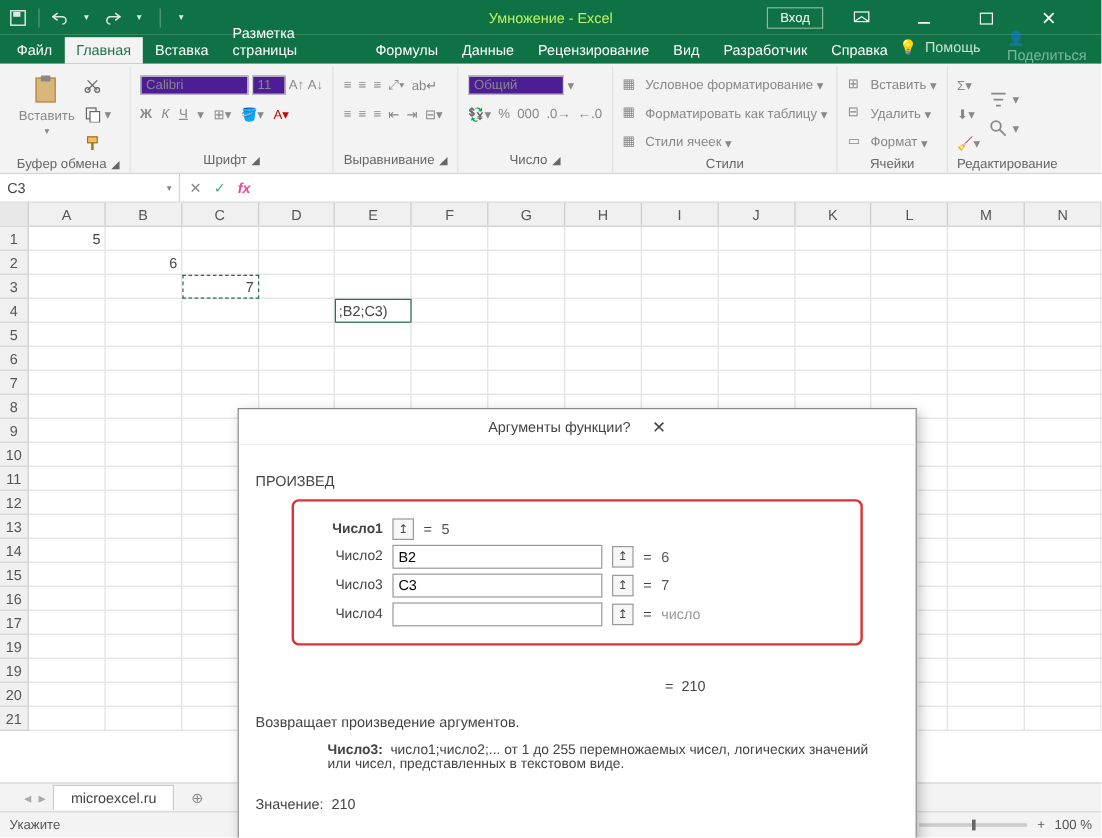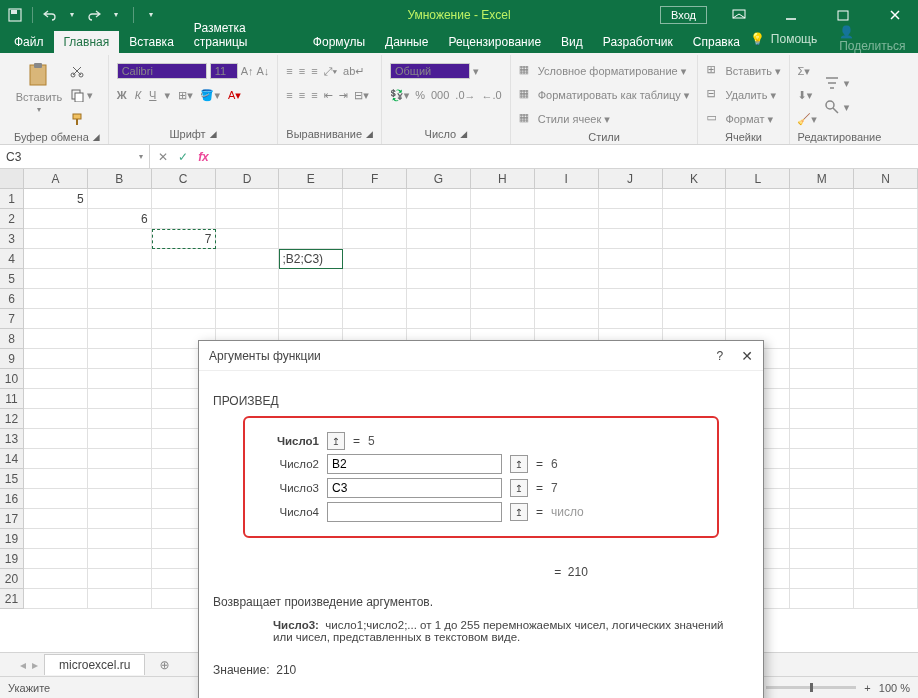--- a/index.html
+++ b/index.html
@@ -2,21 +2,21 @@
 <html><head>
 <meta charset="utf-8">
 <style>
 * { box-sizing: border-box; margin: 0; padding: 0; font-family: "Segoe UI", Tahoma, sans-serif; }
 body { width: 918px; height: 698px; background: #fff; position: relative; overflow: hidden; font-size: 12px; color: #444; }
 .titlebar { height: 29px; background: #0f7244; color: #fff; display: flex; align-items: center; position: relative; }
 .qat { display: flex; align-items: center; gap: 4px; padding-left: 6px; }
 .qat-icon { width: 18px; height: 18px; display: flex; align-items: center; justify-content: center; cursor: pointer; opacity: .85; }
 .qat-sep { width: 1px; height: 16px; background: rgba(255,255,255,.3); margin: 0 4px; }
 .title-center { position: absolute; left: 50%; transform: translateX(-50%); font-size: 12px; color: #bef264; }
-.title-right { margin-left: auto; display: flex; align-items: center; gap: 12px; padding-right: 3px; }
+.title-right { margin-left: auto; display: flex; align-items: center; gap: 12px; padding-right: 24px; }
 .login-btn { border: 1px solid rgba(255,255,255,.5); padding: 2px 10px; font-size: 11px; color: #fff; }
 .wincontrol { width: 40px; height: 28px; display: flex; align-items: center; justify-content: center; cursor: pointer; }
 .tabs { height: 24px; background: #0f7244; display: flex; align-items: flex-end; padding-left: 4px; color: #fff; font-size: 12px; position: relative; }
 .tab { padding: 4px 10px; cursor: pointer; }
 .tab.active { background: #f3f3f3; color: #217346; }
 .tab-right { margin-left: auto; display: flex; align-items: center; gap: 6px; padding-right: 10px; color: #c6e2d2; }
 .ribbon { height: 92px; background: #f3f3f3; border-bottom: 1px solid #d4d4d4; display: flex; padding: 2px 6px 0; color: #888; }
 .rgroup { display: flex; flex-direction: column; justify-content: space-between; padding: 2px 8px; border-right: 1px solid #e1e1e1; }
 .rgroup-label { text-align: center; font-size: 11px; color: #666; padding: 2px 0; display: flex; align-items: center; justify-content: center; gap: 4px; }
 .dialog-launcher { font-size: 9px; }
@@ -39,21 +39,21 @@
 .gridrow { display: flex; height: 20px; }
 .rownum { width: 24px; text-align: center; border-right: 1px solid #ccc; border-bottom: 1px solid #ccc; font-size: 12px; line-height: 20px; color: #555; background: #f0f0f0; }
 .cell { width: 64px; border-right: 1px solid #e0e0e0; border-bottom: 1px solid #e0e0e0; font-size: 12px; line-height: 20px; padding: 0 3px; text-align: right; position: relative; }
 .cell.marching { outline: 1.5px dashed #217346; outline-offset: -1px; }
 .cell.active-edit { outline: 1.5px solid #217346; outline-offset: -1px; text-align: left; }
 .sheettabs { position: absolute; bottom: 22px; left: 0; right: 0; height: 24px; background: #f3f3f3; border-top: 1px solid #d4d4d4; display: flex; align-items: center; padding-left: 20px; gap: 6px; font-size: 12px; }
 .sheettab { padding: 3px 14px; background: #fff; border: 1px solid #ccc; border-bottom: none; }
 .statusbar { position: absolute; bottom: 0; left: 0; right: 0; height: 22px; background: #f3f3f3; border-top: 1px solid #d4d4d4; display: flex; align-items: center; padding: 0 8px; font-size: 11px; color: #555; justify-content: space-between; }
 .sb-right { display: flex; align-items: center; gap: 8px; }
 .dialog { position: absolute; left: 198px; top: 340px; width: 566px; background: #fff; border: 1px solid #888; box-shadow: 3px 3px 10px rgba(0,0,0,.25); font-size: 12px; }
-.dlg-title { height: 30px; display: flex; align-items: center; justify-content: space-between; padding: 0 10px; border-bottom: 1px solid #eee; }
+.dlg-title { height: 30px; display: flex; align-items: center; justify-content: center; padding: 0 10px; border-bottom: 1px solid #eee; }
 .dlg-close { cursor: pointer; font-size: 14px; }
 .dlg-body { padding: 10px 14px; }
 .funcname { font-size: 12px; margin-bottom: 8px; margin-top: 13px; }
 .args-box { border: 2.5px solid #e03030; border-radius: 6px; padding: 10px 14px; margin: 0 30px 12px 30px; }
 .argrow { display: flex; align-items: center; gap: 8px; margin: 4px 0; }
 .arglbl { width: 60px; text-align: right; font-size: 11.5px; }
 .arglbl.bold { font-weight: bold; }
 .arginp { width: 175px; border: 1px solid #999; padding: 2px 4px; font-size: 12px; background: #fff; }
 .argbtn { width: 18px; height: 18px; border: 1px solid #999; display: flex; align-items: center; justify-content: center; font-size: 10px; cursor: pointer; background: #f7f7f7; }
 .argres { font-size: 12px; color: #555; }

